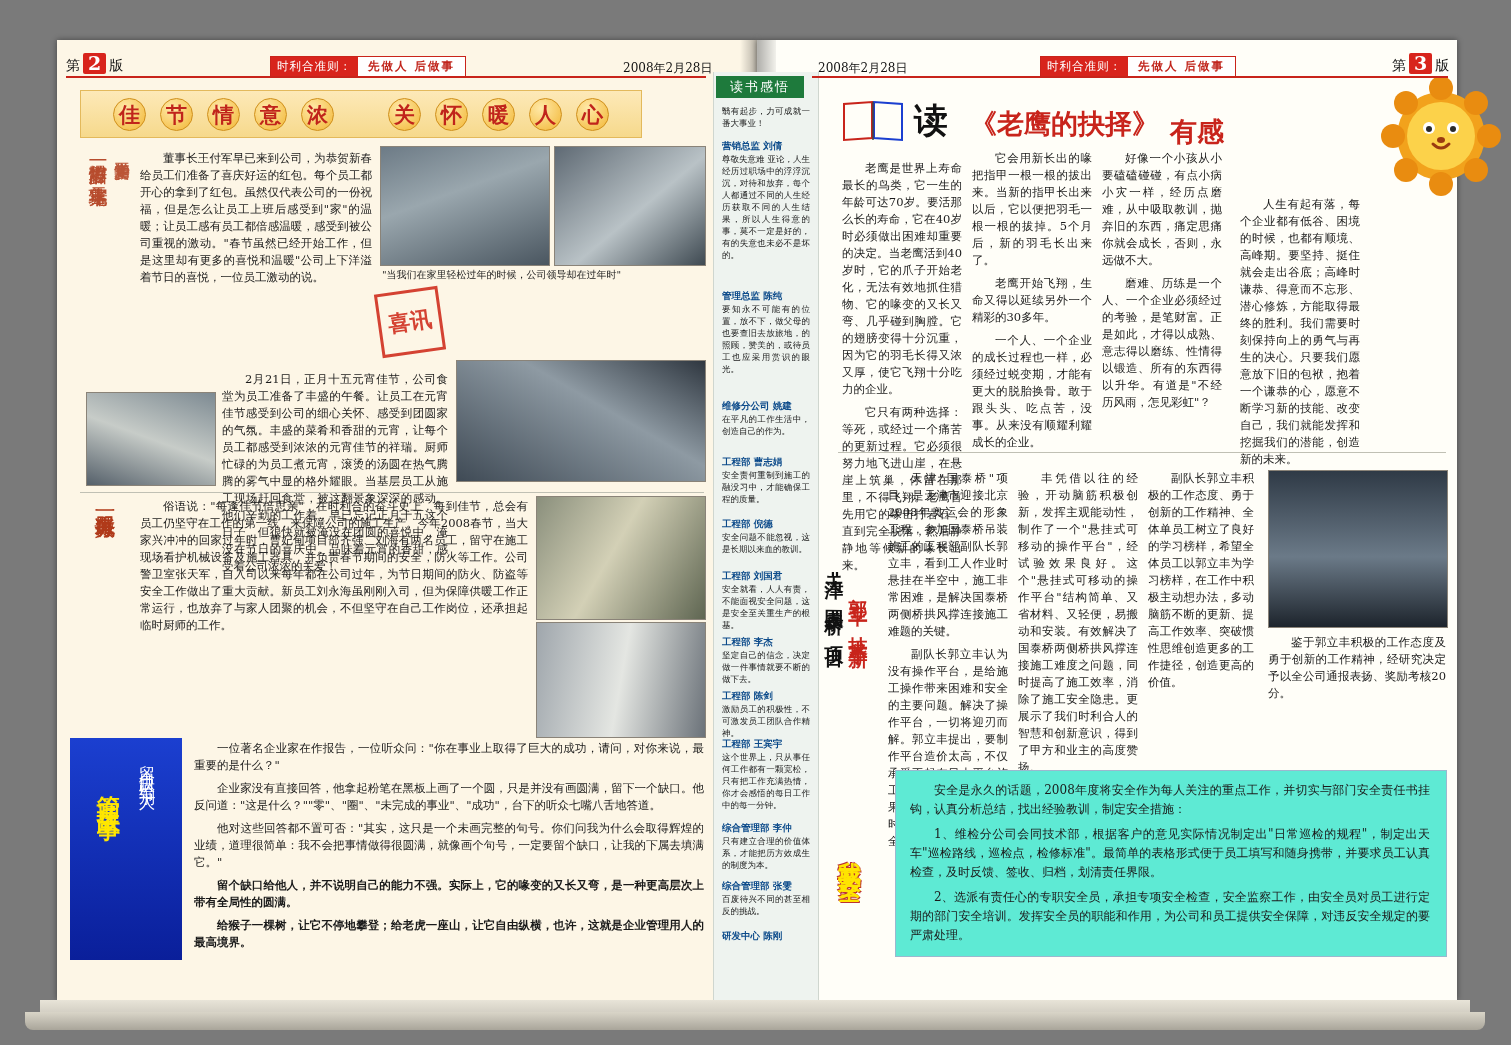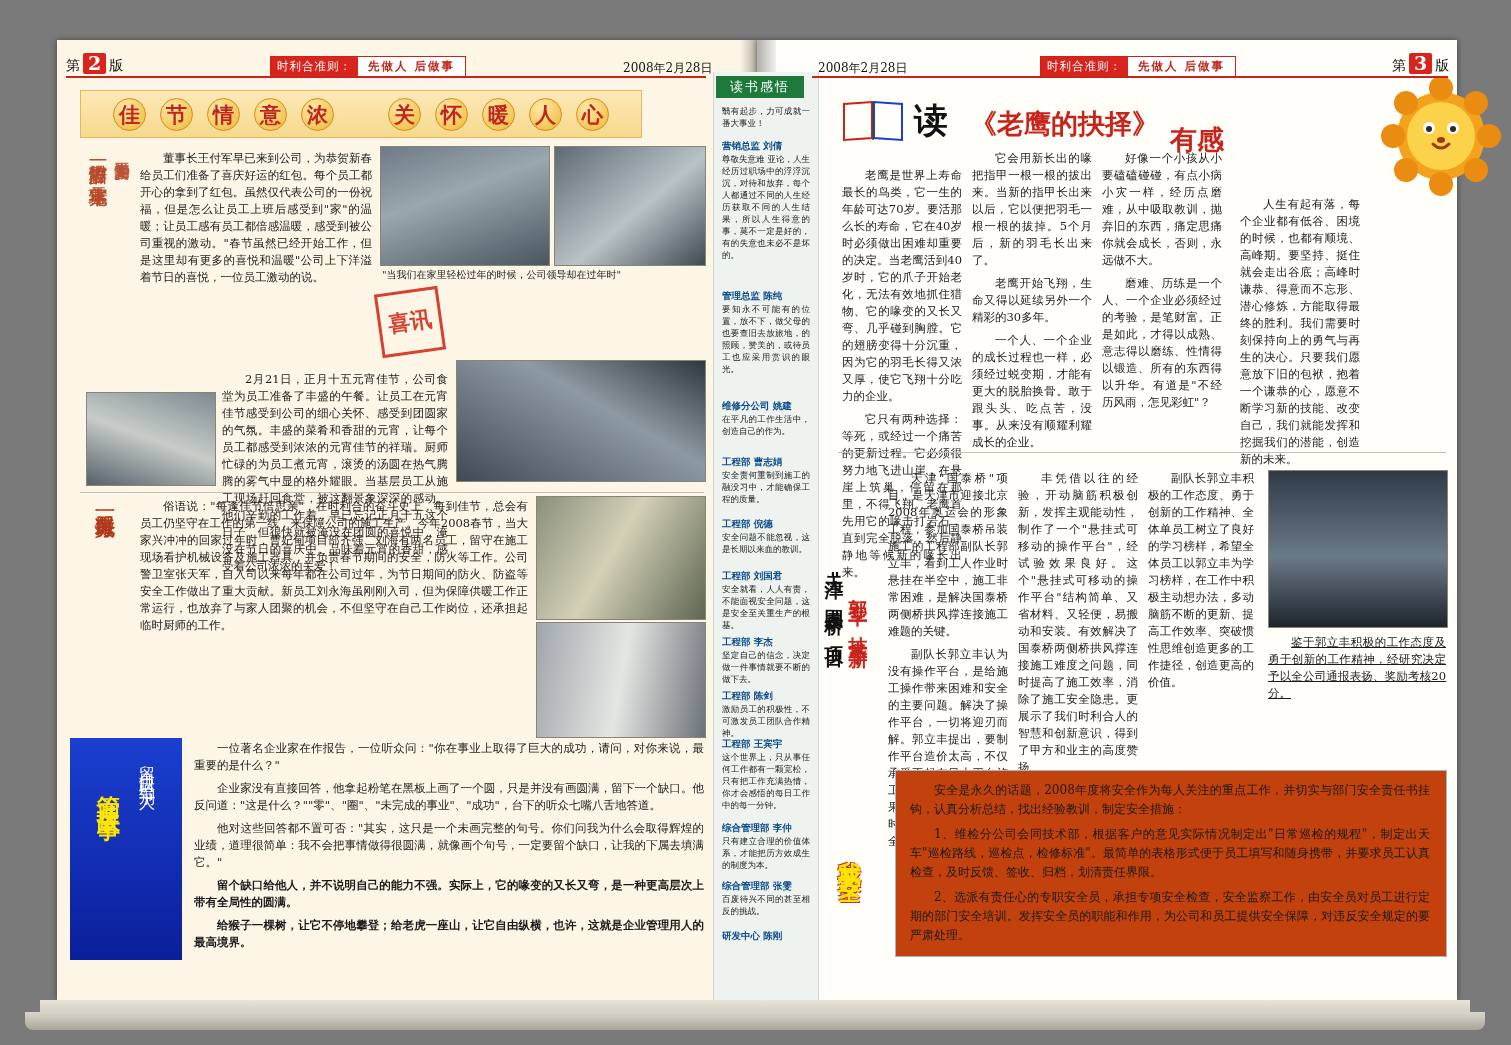--- a/index.html
+++ b/index.html
@@ -73,21 +73,21 @@
   .r-title{font-size:27px;font-weight:bold;color:#c8241b;font-family:"DejaVu Serif","Liberation Serif",serif;}
   .lion{position:absolute;right:10px;top:78px;width:120px;height:120px;}
 
   .vband{position:absolute;width:26px;writing-mode:vertical-rl;text-orientation:upright;
       font-family:"DejaVu Serif","Liberation Serif",serif;font-weight:bold;text-align:center;}
   .vband.black{color:#111;font-size:19px;letter-spacing:4px;}
   .vband.red{color:#c8241b;font-size:19px;letter-spacing:4px;}
   .vband.yellow{color:#ffe400;font-size:23px;letter-spacing:6px;
       text-shadow:1px 1px 0 #b33,-1px -1px 0 #b33;}
 
-  .safety-box{position:absolute;left:895px;top:770px;width:550px;height:185px;background:#c2410c;
+  .safety-box{position:absolute;left:895px;top:770px;width:550px;height:185px;background:#5eead4;
       border:1px solid #9bb8cf;}
 
   .hr-thin{position:absolute;background:#c0c0b4;height:1px;}
 
   
   .im1{background:linear-gradient(160deg,#6d7b86 0%,#9aa7ae 40%,#4a5660 100%);}
   .im2{background:linear-gradient(140deg,#5f6a74 0%,#b9c2c6 55%,#3f4a52 100%);}
   .im3{background:linear-gradient(200deg,#7d8a92 0%,#c7ccc8 50%,#55606a 100%);}
   .im4{background:linear-gradient(30deg,#3f4a55 0%,#8e9aa3 60%,#2f3740 100%);}
   .im5{background:linear-gradient(120deg,#8a8f7c 0%,#d3d0b6 45%,#5f6652 100%);}
@@ -265,21 +265,21 @@
 
     <div class="r-title-box">
       <svg width="70" height="56" style="position:absolute;left:0;top:2px;">
         <path d="M4 10 L4 46 L32 44 L32 8 Z" fill="none" stroke="#c8241b" stroke-width="2"></path>
         <path d="M34 8 L34 44 L62 46 L62 10 Z" fill="none" stroke="#1b3fd0" stroke-width="2"></path>
         <line x1="33" y1="8" x2="33" y2="46" stroke="#444" stroke-width="1.5"></line>
       </svg>
       <span style="position:absolute;left:74px;top:6px;font-size:34px;font-weight:bold;color:#111;
             font-family:'DejaVu Serif','Liberation Serif',serif;">读</span>
       <span class="r-title" style="position:absolute;left:130px;top:14px;">《老鹰的抉择》</span>
-      <span class="r-title blk" style="position:absolute;left:330px;top:30px;">有感</span>
+      <span class="r-title blk" style="position:absolute;left:330px;top:22px;">有感</span>
     </div>
 
     <svg class="lion" viewBox="0 0 120 120">
       <circle cx="60" cy="58" r="44" fill="#f2a21c"></circle>
       <g fill="#e98c10">
         <circle cx="60" cy="10" r="12"></circle>
           <circle cx="95" cy="25" r="12"></circle>
           <circle cx="108" cy="58" r="12"></circle>
         <circle cx="95" cy="92" r="12"></circle>
           <circle cx="60" cy="106" r="12"></circle>
@@ -289,21 +289,21 @@
       </g>
       <circle cx="60" cy="58" r="34" fill="#fcd24a"></circle>
       <circle cx="48" cy="50" r="6" fill="#fff"></circle>
         <circle cx="72" cy="50" r="6" fill="#fff"></circle>
       <circle cx="48" cy="51" r="3" fill="#2a2a2a"></circle>
         <circle cx="72" cy="51" r="3" fill="#2a2a2a"></circle>
       <path d="M52 66 Q60 74 68 66" stroke="#9a3a10" stroke-width="3" fill="none" stroke-linecap="round"></path>
       <ellipse cx="60" cy="62" rx="4" ry="3" fill="#9a3a10"></ellipse>
     </svg>
 
-    <div class="txt" style="left:842px;top:167px;width:120px;">
+    <div class="txt" style="left:842px;top:160px;width:120px;">
       <p>老鹰是世界上寿命最长的鸟类，它一生的年龄可达70岁。要活那么长的寿命，它在40岁时必须做出困难却重要的决定。当老鹰活到40岁时，它的爪子开始老化，无法有效地抓住猎物、它的喙变的又长又弯、几乎碰到胸膛。它的翅膀变得十分沉重，因为它的羽毛长得又浓又厚，使它飞翔十分吃力的企业。</p>
       <p>它只有两种选择：等死，或经过一个痛苦的更新过程。它必须很努力地飞进山崖，在悬崖上筑巢，停留在那里，不得飞翔。老鹰首先用它的喙击打岩石，直到完全脱落，然后静静地等候新的喙长出来。</p>
     </div>
     <div class="txt" style="left:972px;top:150px;width:120px;">
       <p>它会用新长出的喙把指甲一根一根的拔出来。当新的指甲长出来以后，它以便把羽毛一根一根的拔掉。5个月后，新的羽毛长出来了。</p>
       <p>老鹰开始飞翔，生命又得以延续另外一个精彩的30多年。</p>
       <p>一个人、一个企业的成长过程也一样，必须经过蜕变期，才能有更大的脱胎换骨。敢于跟头头、吃点苦，没事。从来没有顺耀利耀成长的企业。</p>
     </div>
     <div class="txt" style="left:1240px;top:196px;width:120px;">
       <p>人生有起有落，每个企业都有低谷、困境的时候，也都有顺境、高峰期。要坚持、挺住就会走出谷底；高峰时谦恭、得意而不忘形、潜心修炼，方能取得最终的胜利。我们需要时刻保持向上的勇气与再生的决心。只要我们愿意放下旧的包袱，抱着一个谦恭的心，愿意不断学习新的技能、改变自己，我们就能发挥和挖掘我们的潜能，创造新的未来。</p>
@@ -326,21 +326,21 @@
     </div>
     <div class="txt" style="left:1018px;top:470px;width:120px;">
       <p>丰凭借以往的经验，开动脑筋积极创新，发挥主观能动性，制作了一个"悬挂式可移动的操作平台"，经试验效果良好。这个"悬挂式可移动的操作平台"结构简单、又省材料、又轻便，易搬动和安装。有效解决了国泰桥两侧桥拱风撑连接施工难度之问题，同时提高了施工效率，消除了施工安全隐患。更展示了我们时利合人的智慧和创新意识，得到了甲方和业主的高度赞扬。</p>
     </div>
     <div class="txt" style="left:1148px;top:470px;width:106px;">
       <p>副队长郭立丰积极的工作态度、勇于创新的工作精神、全体单员工树立了良好的学习榜样，希望全体员工以郭立丰为学习榜样，在工作中积极主动想办法，多动脑筋不断的更新、提高工作效率、突破惯性思维创造更多的工作捷径，创造更高的价值。</p>
     </div>
     <div class="photo" style="left:1268px;top:470px;width:178px;height:156px;">
       <div class="ph-in im7"></div>
       </div>
-    <div class="txt" style="left:1268px;top:634px;width:178px;text-decoration:underline;">
+    <div class="txt" style="left:1268px;top:634px;width:178px;">
       <p>鉴于郭立丰积极的工作态度及勇于创新的工作精神，经研究决定予以全公司通报表扬、奖励考核20分。</p>
     </div>
 
     <div class="safety-box">
       <div class="txt" style="left:14px;top:10px;width:520px;position:absolute;font-size:12px;line-height:19px;">
         <p>安全是永久的话题，2008年度将安全作为每人关注的重点工作，并切实与部门安全责任书挂钩，认真分析总结，找出经验教训，制定安全措施：</p>
         <p>1、维检分公司会同技术部，根据客户的意见实际情况制定出"日常巡检的规程"，制定出天车"巡检路线，巡检点，检修标准"。最简单的表格形式便于员工填写和随身携带，并要求员工认真检查，及时反馈、签收、归档，划清责任界限。</p>
         <p>2、选派有责任心的专职安全员，承担专项安全检查，安全监察工作，由安全员对员工进行定期的部门安全培训。发挥安全员的职能和作用，为公司和员工提供安全保障，对违反安全规定的要严肃处理。</p>
       </div>
     </div>

